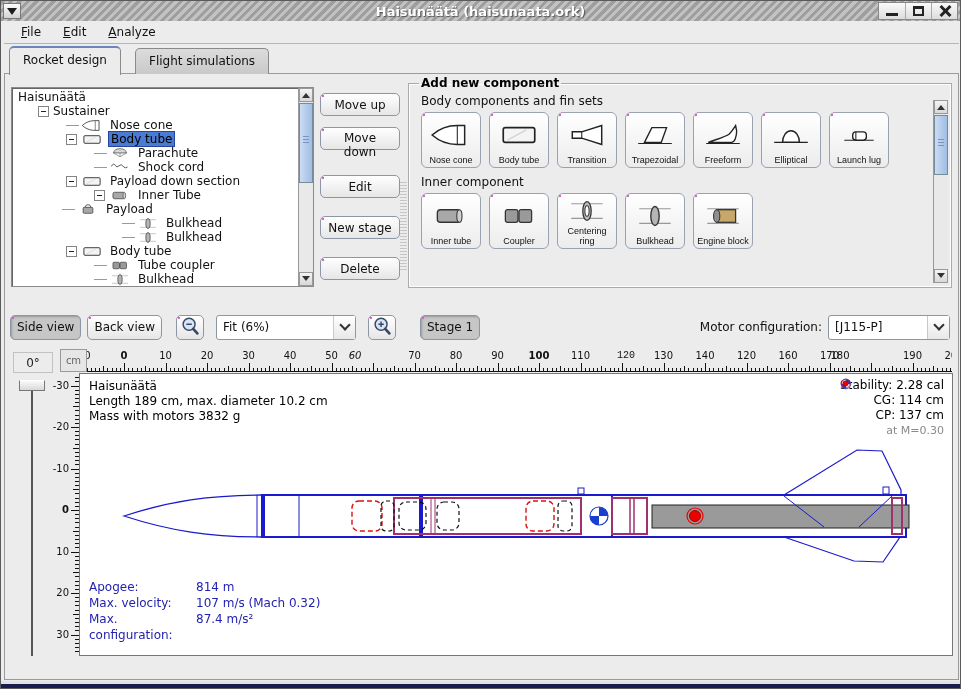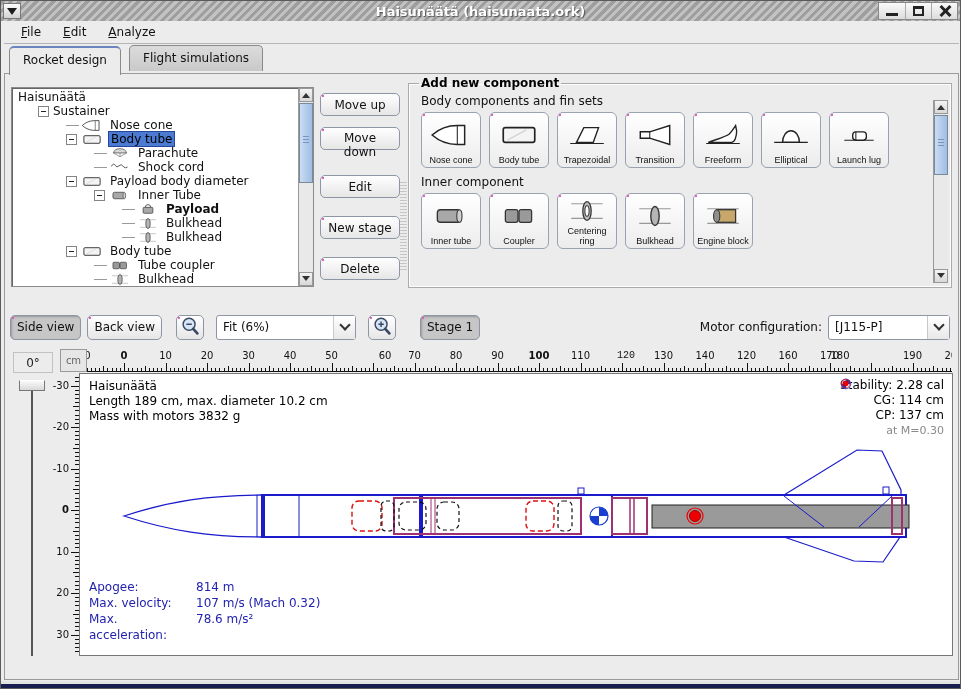--- a/index.html
+++ b/index.html
@@ -22,21 +22,21 @@
   .g-close{position:relative;width:12px;height:12px;}
   .g-close:before,.g-close:after{content:"";position:absolute;left:5px;top:-1px;width:3px;height:14px;background:#222;}
   .g-close:before{transform:rotate(45deg);}
   .g-close:after{transform:rotate(-45deg);}
   
   .menubar{position:absolute;left:3px;top:20px;width:955px;height:23px;background:#ececec;
     border-bottom:1px solid #b5b5b5;display:flex;align-items:center;padding-left:8px;gap:4px;}
   .menu-item{font-size:12px;padding:2px 9px;color:#111;}
   .menu-item u{text-decoration:underline;}
   
-  .tabrow{position:absolute;left:3px;top:44px;height:29px;display:flex;align-items:flex-start;padding-left:5px;gap:8px;z-index:3;}
+  .tabrow{position:absolute;left:3px;top:44px;height:29px;display:flex;align-items:flex-end;padding-left:5px;gap:14px;z-index:3;}
   .tab{font-size:12px;padding:5px 13px 6px 13px;background:linear-gradient(#dcdcdc,#c9c9c9);
     border:1px solid #8a8a8a;border-bottom:none;border-radius:5px 5px 0 0;color:#111;}
   .tab.active{background:#ececec;border-top:2px solid #6a86bd;position:relative;top:1px;padding-bottom:8px;}
   .tabpane{position:absolute;left:3px;top:72px;width:955px;height:607px;background:#ececec;border:1px solid #9a9a9a;}
   
   .tree{position:absolute;left:6px;top:13px;width:303px;height:200px;background:#fff;
     border:1px solid #8b8b8b;box-shadow:inset 1px 1px 0 #666;overflow:hidden;font-size:12px;}
   .tree-inner{position:absolute;left:0;top:0;right:15px;bottom:0;padding-top:2px;}
   .tree-row{height:14px;display:flex;align-items:center;white-space:nowrap;}
   .t-handle{width:11px;height:11px;border:1px solid #848484;background:#fff;position:relative;flex:none;margin-right:2px;}
@@ -281,30 +281,30 @@
             <span class="t-icon"><svg width="26" height="13" viewBox="0 0 40 24">
                 <use href="#sym-shock"></use>
               </svg></span>
             <span class="t-label">Shock cord</span>
           </div>
           <div class="tree-row" style="padding-left: 54px;">
             <div class="t-handle"></div>
             <span class="t-icon"><svg width="26" height="13" viewBox="0 0 40 24">
                 <use href="#sym-tube"></use>
               </svg></span>
-            <span class="t-label">Payload body diameter</span>
+            <span class="t-label">Payload down section</span>
           </div>
           <div class="tree-row" style="padding-left: 82px;">
             <div class="t-handle"></div>
             <span class="t-icon"><svg width="26" height="13" viewBox="0 0 40 24">
                 <use href="#sym-inner"></use>
               </svg></span>
             <span class="t-label">Inner Tube</span>
           </div>
-          <div class="tree-row" style="padding-left: 110px; font-weight: bold;">
+          <div class="tree-row" style="padding-left: 50px;">
             <div class="t-twig"></div>
             <span class="t-icon"><svg width="26" height="13" viewBox="0 0 40 24">
                 <use href="#sym-payload"></use>
               </svg></span>
             <span class="t-label">Payload</span>
           </div>
           <div class="tree-row" style="padding-left: 110px;">
             <div class="t-twig"></div>
             <span class="t-icon"><svg width="26" height="13" viewBox="0 0 40 24">
                 <use href="#sym-bulk"></use>
@@ -372,29 +372,29 @@
             <span class="c-label">Nose cone</span>
           </button>
           <button class="comp-btn">
             <svg width="42" height="28" viewBox="0 0 40 24">
               <use href="#sym-tube"></use>
             </svg>
             <span class="c-label">Body tube</span>
           </button>
           <button class="comp-btn">
             <svg width="42" height="28" viewBox="0 0 40 24">
+              <use href="#sym-transition"></use>
+            </svg>
+            <span class="c-label">Transition</span>
+          </button>
+          <button class="comp-btn">
+            <svg width="42" height="28" viewBox="0 0 40 24">
               <use href="#sym-trap"></use>
             </svg>
             <span class="c-label">Trapezoidal</span>
-          </button>
-          <button class="comp-btn">
-            <svg width="42" height="28" viewBox="0 0 40 24">
-              <use href="#sym-transition"></use>
-            </svg>
-            <span class="c-label">Transition</span>
           </button>
           <button class="comp-btn">
             <svg width="42" height="28" viewBox="0 0 40 24">
               <use href="#sym-free"></use>
             </svg>
             <span class="c-label">Freeform</span>
           </button>
           <button class="comp-btn">
             <svg width="42" height="28" viewBox="0 0 40 24">
               <use href="#sym-ellip"></use>
@@ -707,21 +707,21 @@
           <div class="h-tick" style="left: 881.6px; height: 4px;"></div>
           <div class="h-tick" style="left: 885.7px; height: 4px;"></div>
           <div class="h-tick" style="left: 889.9px; height: 4px;"></div>
           <div class="h-lab" style="left: 22.5px;">-10</div>
           <div class="h-lab bold" style="left: 64px;">0</div>
           <div class="h-lab" style="left: 105.5px;">10</div>
           <div class="h-lab" style="left: 147px;">20</div>
           <div class="h-lab" style="left: 188.5px;">30</div>
           <div class="h-lab" style="left: 230px;">40</div>
           <div class="h-lab" style="left: 271.5px;">50</div>
-          <div class="h-lab" style="left: 325px;">60</div>
+          <div class="h-lab" style="left: 295px; font-style: italic;">60</div>
           <div class="h-lab" style="left: 354.5px;">70</div>
           <div class="h-lab" style="left: 396px;">80</div>
           <div class="h-lab" style="left: 437.5px;">90</div>
           <div class="h-lab bold" style="left: 479px;">100</div>
           <div class="h-lab" style="left: 520.5px;">110</div>
           <div class="h-lab" style="left: 566px; font-family: Liberation Mono, monospace;">120</div>
           <div class="h-lab" style="left: 603.5px;">130</div>
           <div class="h-lab" style="left: 645px;">140</div>
           <div class="h-lab" style="left: 686.5px;">120</div>
           <div class="h-lab" style="left: 728px;">160</div>
@@ -874,22 +874,22 @@
               </svg>
               <span>CP: 137 cm</span>
             </div>
           <div class="stab-mach">at M=0.30</div>
         </div>
         <div class="flight-block" id="flightBlock">
             <div>Apogee:</div>
             <div>814 m</div>
             <div>Max. velocity:</div>
             <div>107 m/s  (Mach 0.32)</div>
-            <div>Max. acceleration:</div>
-            <div>78.6 m/s²</div>
+            <div>Max. configuration:</div>
+            <div>87.4 m/s²</div>
           </div>
       </div>
 
     </div>
 
   </div>
 
   <div class="bottom-light"></div>
   <div class="bottom-strip"></div>
 </div>

